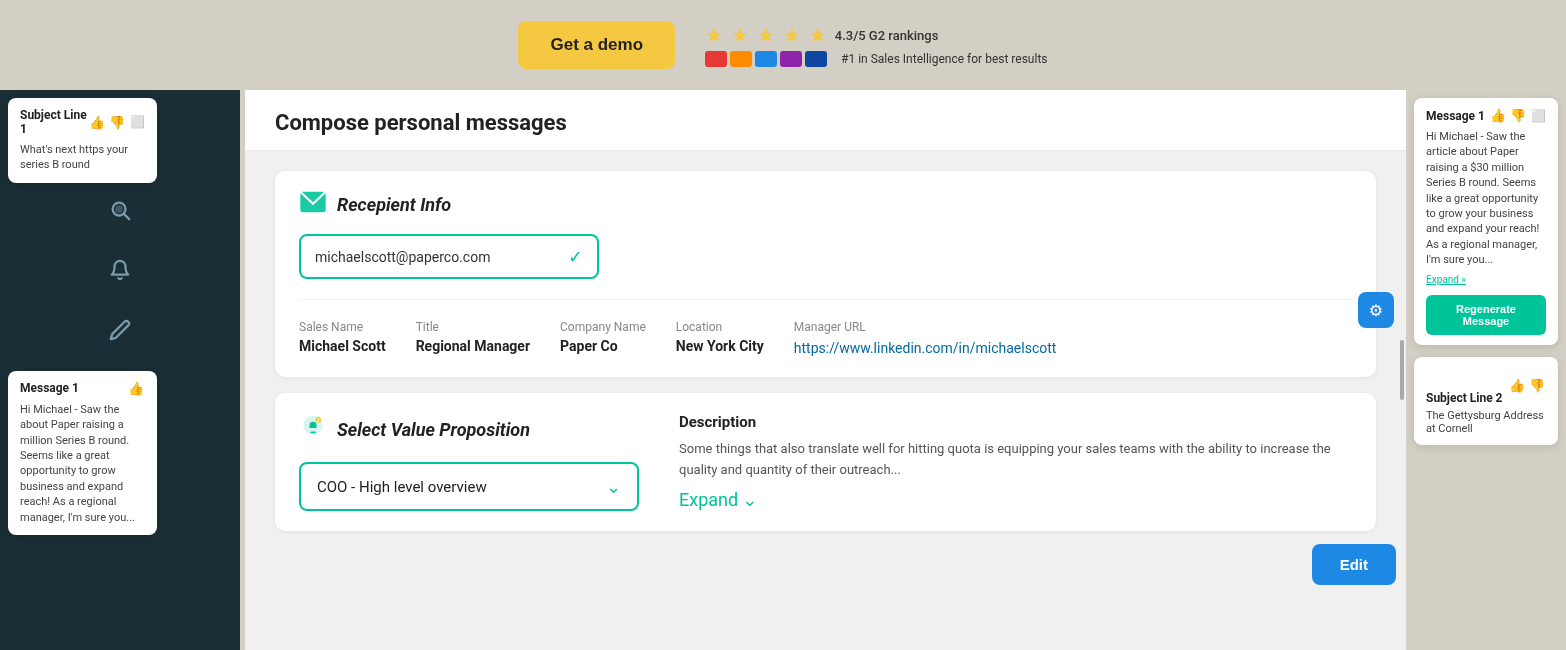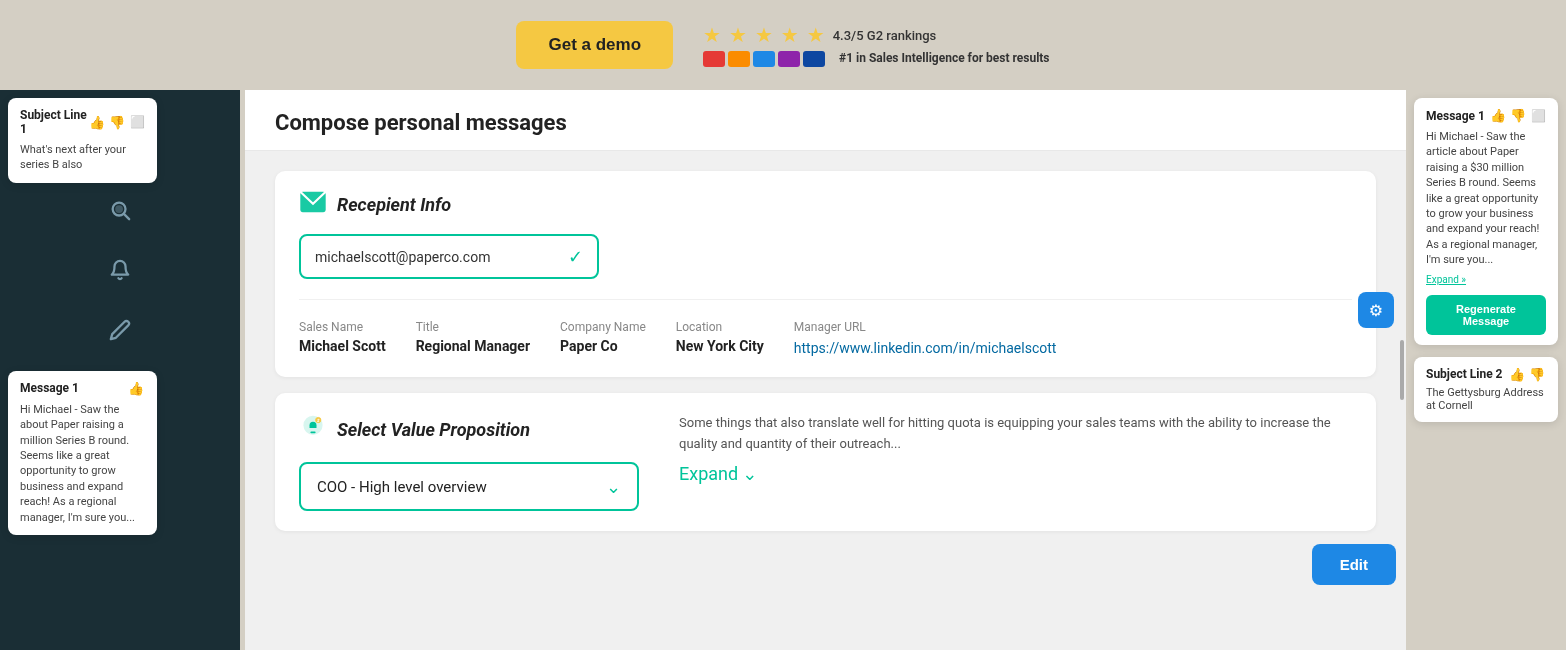--- a/index.html
+++ b/index.html
@@ -41,23 +41,22 @@
     }
     .stars-row {
       display: flex;
       align-items: center;
       gap: 8px;
     }
     .star { color: #f5c842; font-size: 20px; }
     .rating-text { font-size: 13px; color: #333; font-weight: 500; }
     .badge-row {
       display: flex;
-      align-items: flex-start;
+      align-items: center;
       gap: 14px;
-      font-weight: bold;
     }
     .badge-icons {
       display: flex;
       gap: 3px;
     }
     .badge-icon {
       width: 22px;
       height: 16px;
       border-radius: 3px;
       display: inline-block;
@@ -348,21 +347,21 @@
       padding: 10px 12px;
       box-shadow: 0 2px 8px rgba(0,0,0,0.12);
       margin-top: 4px;
     }
     .subject2-header {
       display: flex;
       align-items: center;
       justify-content: space-between;
       margin-bottom: 4px;
     }
-    .subject2-title { font-weight: 700; font-size: 12px; color: #222; }
+    .subject2-title { font-weight: 700; font-size: 12px; color: #222; margin-top: 24px; }
     .subject2-text { font-size: 11px; color: #444; }
 
     
     .scroll-indicator {
       position: absolute;
       right: 162px;
       top: 340px;
       width: 4px;
       height: 60px;
       background: #aaa;
@@ -429,21 +428,21 @@
 <div class="left-panel">
   <div class="mini-card">
     <div class="mini-card-header">
       <span class="mini-card-title">Subject Line 1</span>
       <div class="mini-card-actions">
         <span class="thumb-icon thumb-up">👍</span>
         <span class="thumb-icon thumb-down">👎</span>
         <span class="copy-icon">⬜</span>
       </div>
     </div>
-    <div class="mini-card-text">What's next after your series B also</div>
+    <div class="mini-card-text">What's next https your series B round</div>
   </div>
 
   <div class="mini-card" style="margin-top: 180px;">
     <div class="mini-card-header">
       <span class="mini-card-title">Message 1</span>
       <div class="mini-card-actions">
         <span class="thumb-icon thumb-up">👍</span>
       </div>
     </div>
     <div class="mini-card-text">Hi Michael - Saw the about Paper raising a million Series B round. Seems like a great opportunity to grow business and expand reach! As a regional manager, I'm sure you...</div>
@@ -509,20 +508,21 @@
             </svg>
           </span>
           <span>Select Value Proposition</span>
         </div>
         <div class="value-dropdown">
           <span>COO - High level overview</span>
           <span class="dropdown-arrow">⌄</span>
         </div>
       </div>
       <div class="value-right">
+        <div class="desc-title">Description</div>
         <div class="desc-text">Some things that also translate well for hitting quota is equipping your sales teams with the ability to increase the quality and quantity of their outreach...</div>
         <a class="expand-link" href="#">
           <span>Expand</span>
           <span>⌄</span>
         </a>
       </div>
     </div>
 
   </div>
 </div>

